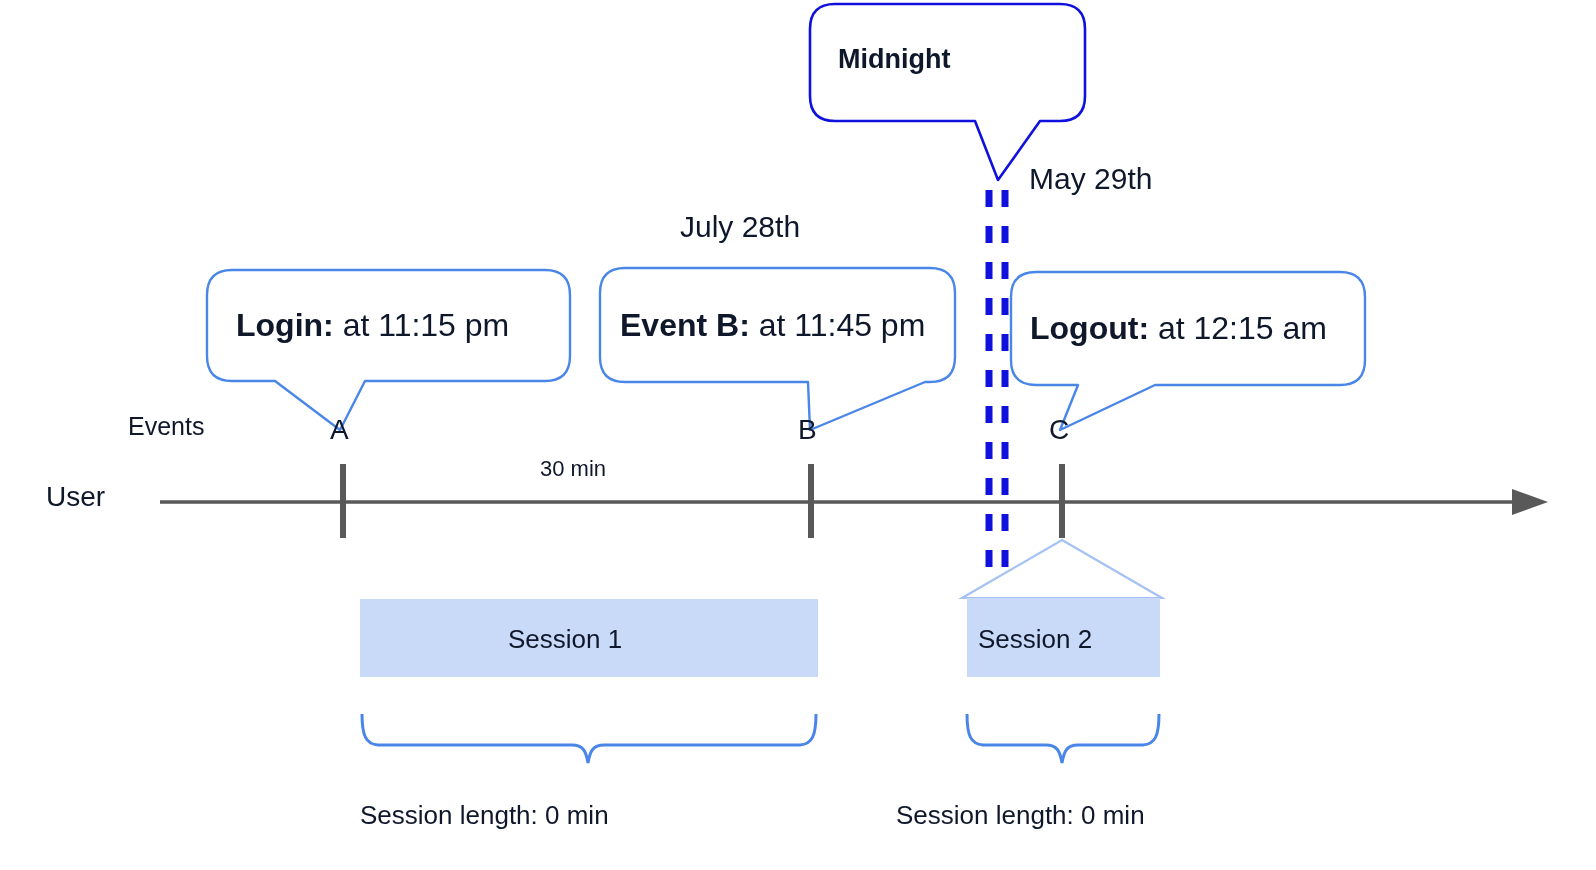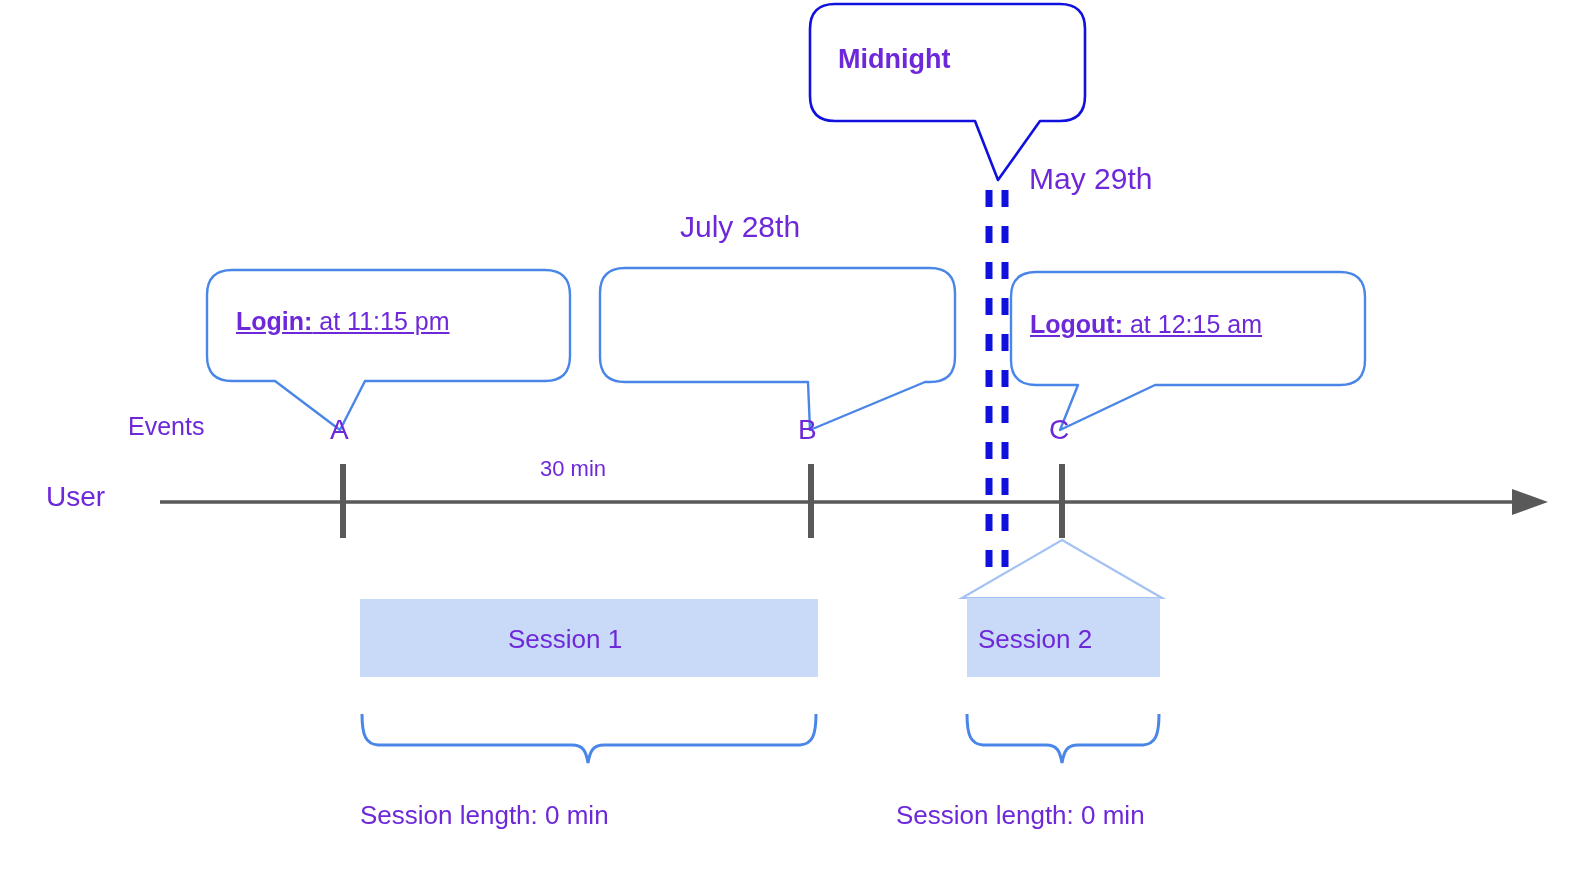--- a/index.html
+++ b/index.html
@@ -21,28 +21,27 @@
   #vec {
     position: absolute;
     left: 0;
     top: 0;
     width: 1596px;
     height: 870px;
   }
   .lbl {
     position: absolute;
     white-space: nowrap;
-    color: #6d28d9;
+    color: #0f172a;
     font-family: "Liberation Sans", sans-serif;
   }
   
   .callout-text {
-    font-size: 25px;
+    font-size: 32px;
     line-height: 1;
-    text-decoration: underline;
   }
   .callout-text b {
     font-weight: bold;
   }
   
   .date-lbl {
     font-size: 30px;
   }
   
   .user-lbl { font-size: 28px; }
@@ -168,20 +167,23 @@
 
   <div class="lbl midnight-text" style="left:838px; top:44px;">Midnight</div>
 
   <div class="lbl date-lbl" style="left:680px; top:162px;margin-top:48px;">July 28th</div>
   <div class="lbl date-lbl" style="left:1029px; top:162px;">May 29th</div>
 
   <div class="lbl callout-text" style="left:236px; top:309px;">
     <b>Login:</b><span> at 11:15 pm</span>
   </div>
 
+  <div class="lbl callout-text" style="left:620px; top:309px;">
+    <b>Event B:</b><span> at 11:45 pm</span>
+  </div>
 
   <div class="lbl callout-text" style="left:1030px; top:312px;">
     <b>Logout:</b><span> at 12:15 am</span>
   </div>
 
   <div class="lbl events-lbl" style="left:128px; top:412px;">Events</div>
 
   <div class="lbl event-letter" style="left:330px; top:414px;">A</div>
   <div class="lbl event-letter" style="left:798px; top:414px;">B</div>
   <div class="lbl event-letter" style="left:1049px; top:414px;">C</div>

